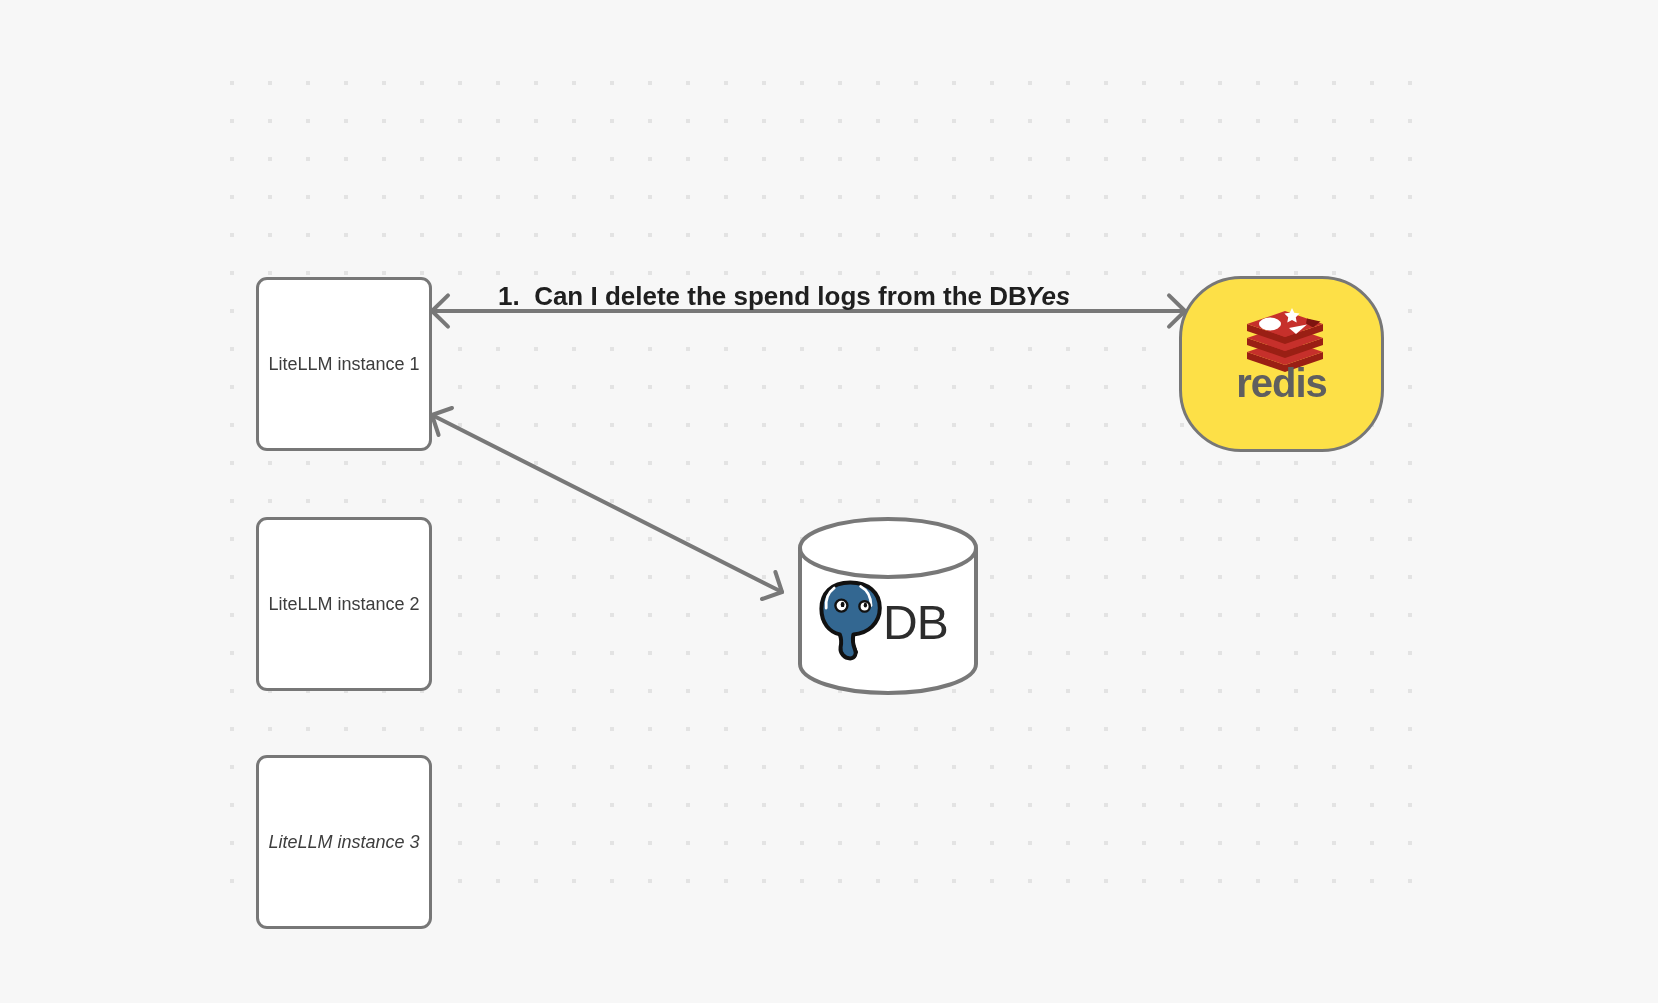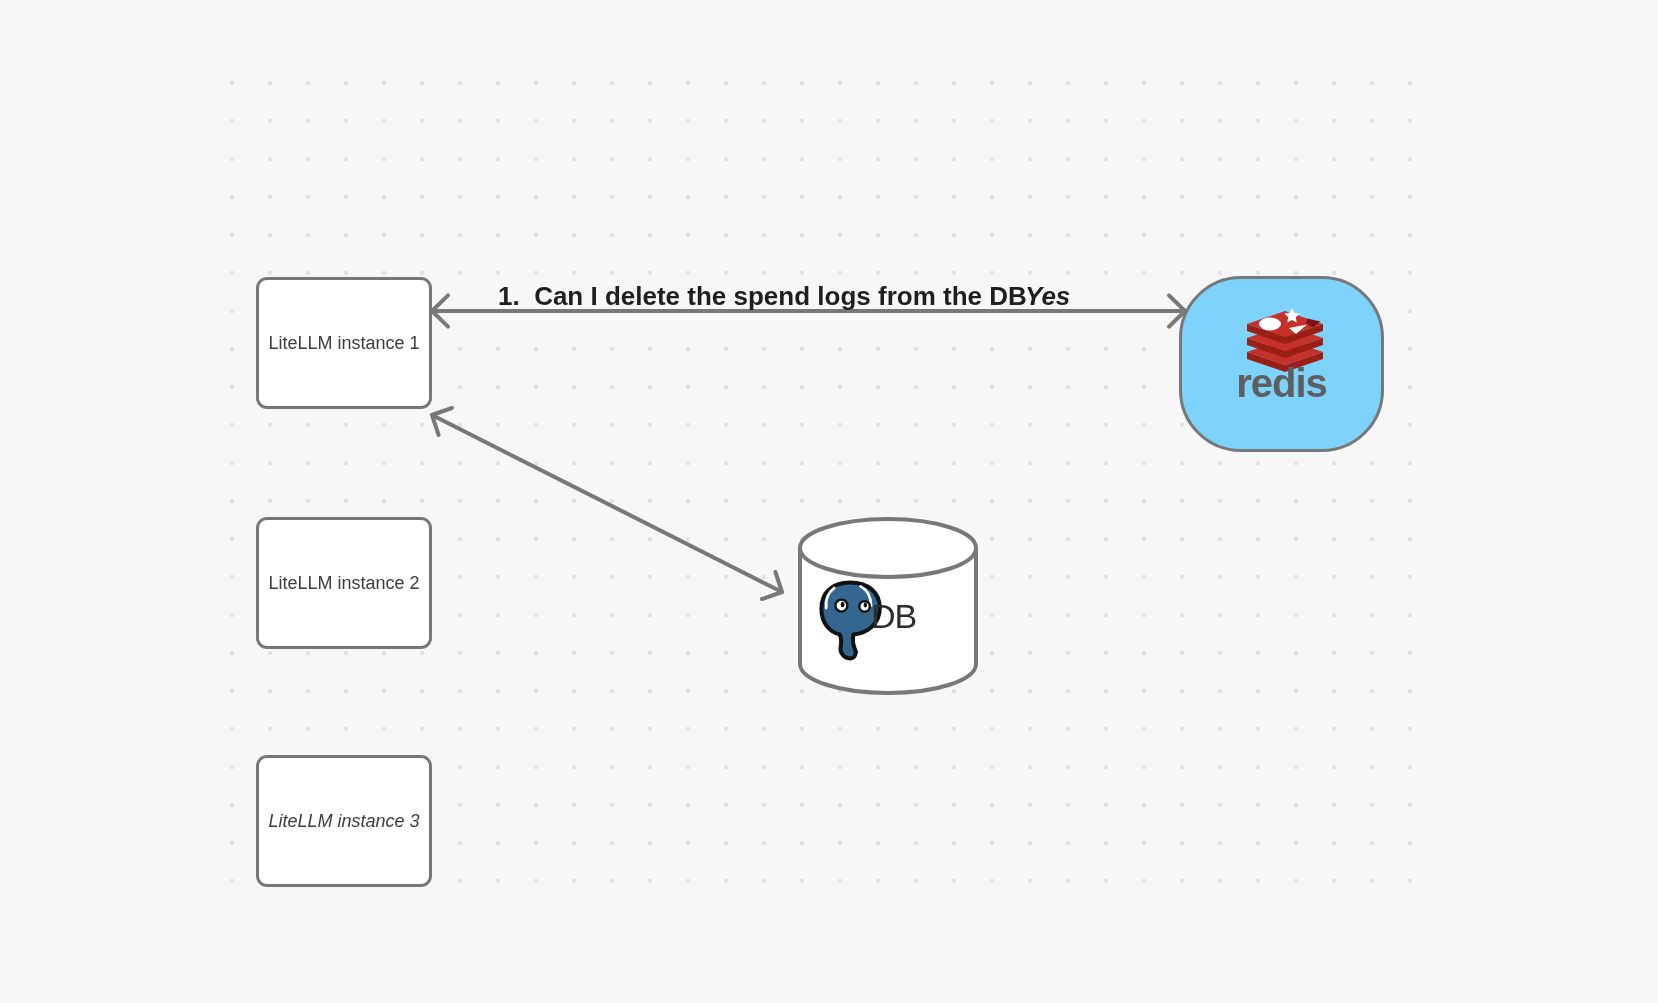--- a/index.html
+++ b/index.html
@@ -7,47 +7,47 @@
     position:relative;width:1658px;height:1003px;overflow:hidden;
     background:#f7f7f7;
     font-family:"Liberation Sans","DejaVu Sans",sans-serif;
   }
   .dot-grid{
     position:absolute;left:213px;top:64px;width:1217px;height:836px;
     background-image:radial-gradient(circle at 19px 19px,#e3e3e3 2.4px,rgba(0,0,0,0) 2.5px);
     background-size:38px 38px;
   }
   .node-box{
-    position:absolute;width:176px;height:132px;
+    position:absolute;width:176px;height:174px;
     background:#ffffff;border:3px solid #777777;border-radius:11px;
     display:flex;align-items:center;justify-content:center;
     box-sizing:border-box;
   }
   .node-box .box-label{
     font-size:18px;color:#3d3d3d;line-height:1;white-space:nowrap;
   }
   #box-1{left:256px;top:277px;}
   #box-2{left:256px;top:517px;text-align:center;}
   #box-3{left:256px;top:755px;font-style:italic;}
   .redis-node{
     position:absolute;left:1179px;top:276px;width:205px;height:176px;
-    background:#7dd3fc;border:3px solid #777777;border-radius:62px;
+    background:#fde047;border:3px solid #777777;border-radius:62px;
     box-sizing:border-box;
   }
   .redis-logo{position:absolute;left:61px;top:28px;}
   .redis-wordmark{
     position:absolute;left:0;top:84px;width:100%;text-align:center;
     font-weight:bold;font-size:40px;color:#5f5f5f;letter-spacing:-1px;line-height:1;
   }
   .db-node{position:absolute;left:795px;top:515px;width:186px;height:182px;}
   .db-cylinder{position:absolute;left:0;top:0;}
   .pg-logo{position:absolute;left:20px;top:64px;}
   .db-label{
-    position:absolute;left:76px;top:84px;
-    font-size:34px;color:#2d2d2d;line-height:1;letter-spacing:-1px;text-align:right;
+    position:absolute;left:88px;top:84px;
+    font-size:48px;color:#2d2d2d;line-height:1;letter-spacing:-1px;text-align:right;
   }
   .edge-label{
     position:absolute;font-weight:bold;font-size:26px;color:#1f1f1f;
     line-height:1.15;white-space:pre;
   }
   #edge1-label{left:498px;top:282px;}
   #edge1-response{left:1025px;top:282px;font-style:italic;}
   #edge2-label{left:579px;top:454px;}
   .connectors{position:absolute;left:0;top:0;}
 </style>

